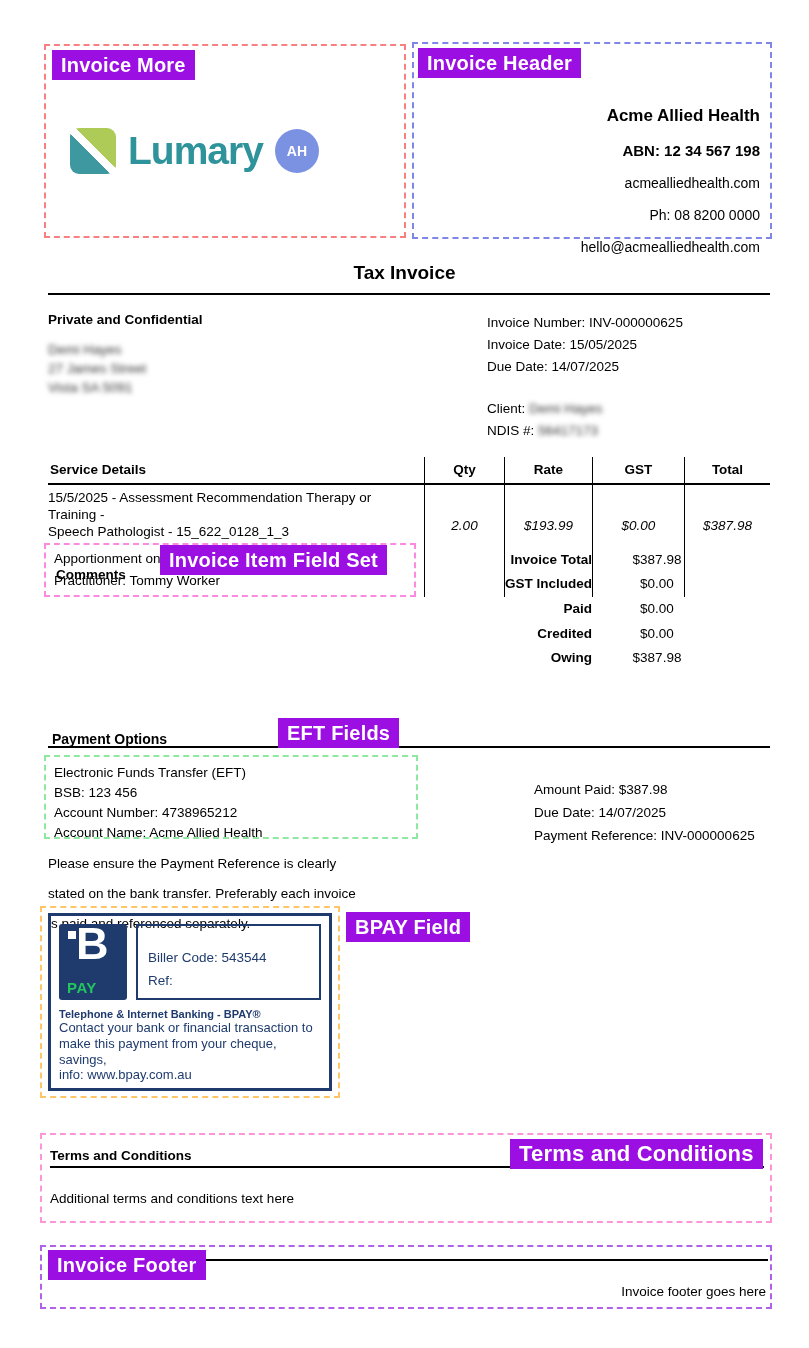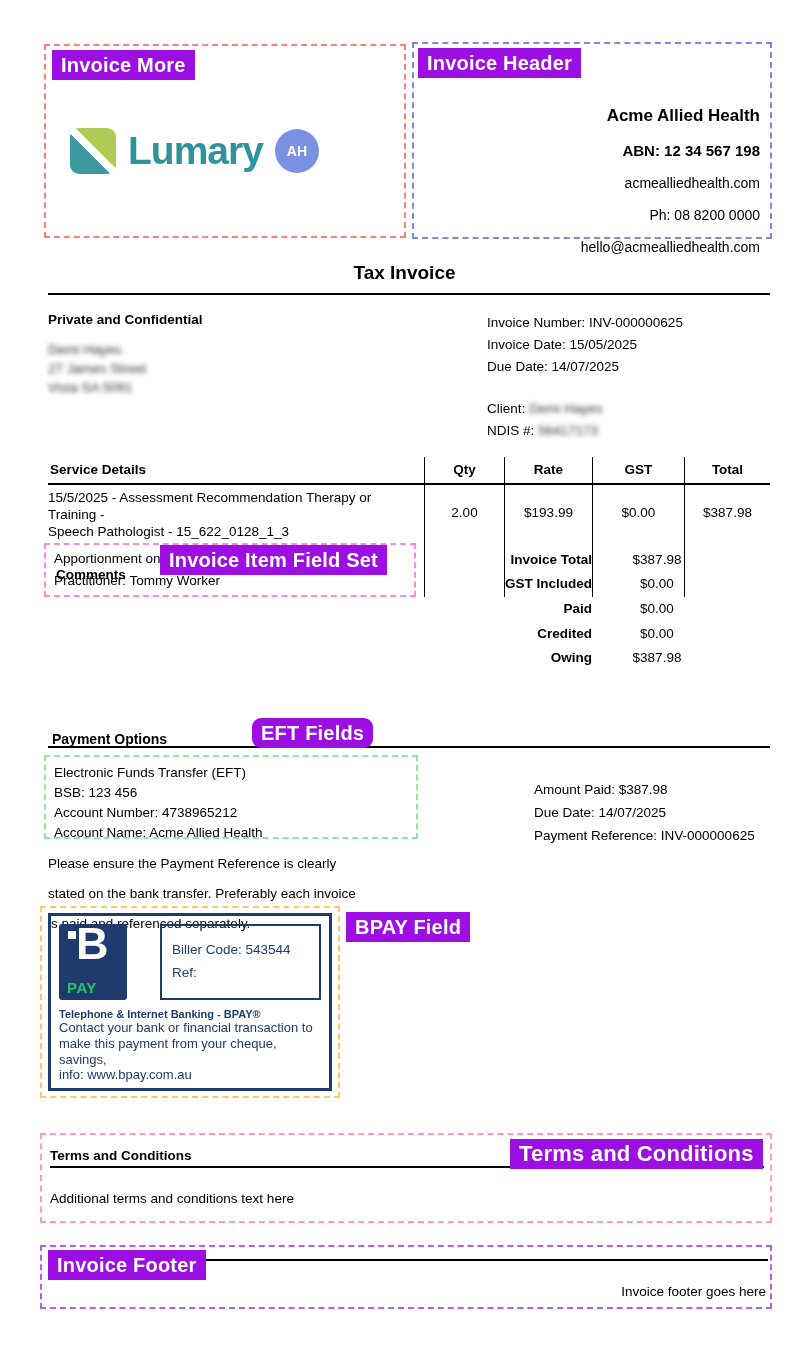--- a/index.html
+++ b/index.html
@@ -54,49 +54,49 @@
   #invoice-meta .gap { height:20px; }
 
   
   #service-table { position:absolute; left:48px; top:457px; width:722px; font-size:13.5px; }
   .tbl-head, .tbl-body { display:grid; grid-template-columns:377px 80px 88px 92px 85px; }
   .tbl-head .c { font-weight:bold; border-bottom:2px solid #000; text-align:center; padding:5px 0 6px; }
   .tbl-head .c1 { text-align:left; padding-left:2px; }
   .c1,.c2,.c3,.c4 { border-right:1px solid #000; }
   .tbl-body .c { min-height:90px; }
   .tbl-body .svc { padding:4px 4px 0 0; line-height:17px; }
-  .tbl-body .val { text-align:center; padding-top:20px; }
+  .tbl-body .val { text-align:center; padding-top:33px;font-style:italic; }
   .item-fieldset-box div { line-height:22px; }
 
   #item-label { left:160px; top:545px; }
 
   
   #comments { position:absolute; left:56px; top:567px; font-size:13.5px; font-weight:bold; }
   #totals { position:absolute; left:420px; top:547px; font-size:13.5px; }
   #totals .trow { display:flex; height:24.6px; align-items:center; }
   #totals .tlabel { width:172px; text-align:right; font-weight:bold; }
   #totals .tvalue { width:130px; text-align:center; }
 
   
   #payment-title { position:absolute; left:52px; top:731px; font-size:14px; font-weight:bold; }
   #payment-rule { left:48px; top:746px; width:722px; }
-  #eft-label { left:252px; top:718px;border-radius:9px; }
+  #eft-label { left:278px; top:718px; }
   #eft-box div { font-size:13.5px; line-height:20px; }
   #payment-note { position:absolute; left:48px; top:849px; font-size:13.5px; line-height:30px; }
   #payment-right { position:absolute; left:534px; top:778px; font-size:13.5px; line-height:23px; }
 
   
   #bpay-inner { position:absolute; left:6px; top:5px; width:284px; height:178px;
     border:3px solid #1F3B6E; padding:8px; color:#1F3B6E; }
   #bpay-top { display:flex; gap:9px; }
   #bpay-logo { position:relative; width:68px; height:76px; background:#1F3B6E; border-radius:3px; flex:none; }
   #bpay-logo .idot { position:absolute; left:9px; top:7px; width:8px; height:8px; background:#fff; }
   #bpay-logo .bchar { position:absolute; left:17px; top:-6px; color:#fff; font-size:45px; font-weight:bold; }
   #bpay-logo .pay { position:absolute; left:8px; bottom:4px; color:#22c55e; font-size:15px; font-weight:bold; letter-spacing:.5px; }
-  #biller-box { flex:1; border:2px solid #1F3B6E; padding:12px 10px; font-size:13.5px; height:76px;margin-left:24px; }
+  #biller-box { flex:1; border:2px solid #1F3B6E; padding:20px 10px; font-size:13.5px; height:76px; }
   #biller-box div { line-height:23px; }
   #bpay-heading { margin-top:8px; font-size:11px; font-weight:bold; }
   #bpay-body { font-size:13px; line-height:15.8px; }
   #bpay-label { left:346px; top:912px; }
 
   
   #terms-title { position:absolute; left:8px; top:13px; font-size:13.5px; font-weight:bold; }
   #terms-rule { left:8px; top:31px; width:714px; }
   #terms-body { position:absolute; left:8px; top:56px; font-size:13.5px; }
   #terms-label { left:510px; top:1139px; }

